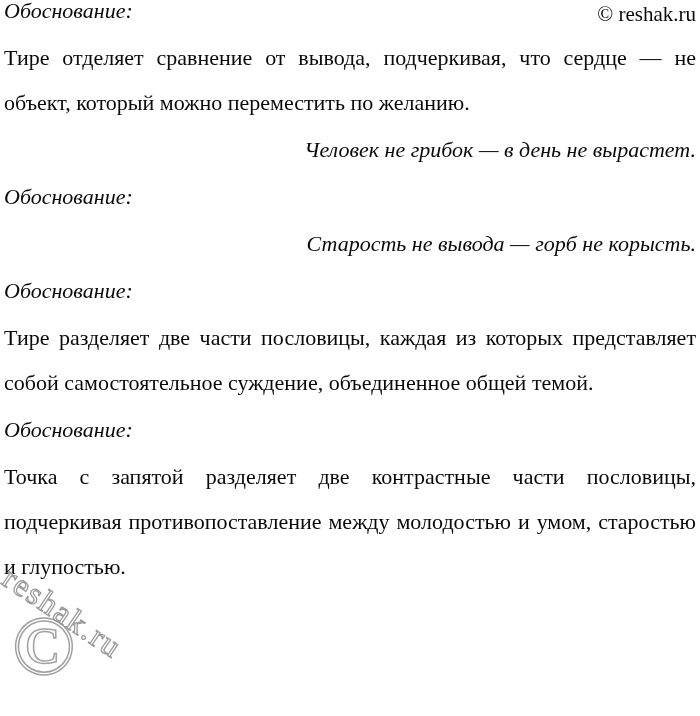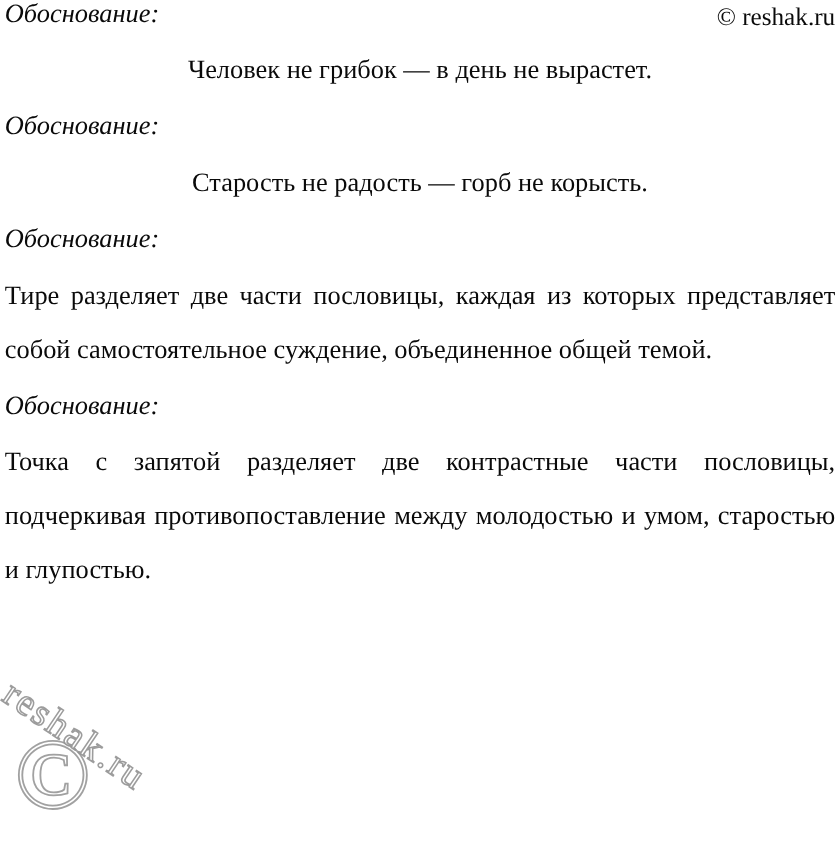--- a/index.html
+++ b/index.html
@@ -29,21 +29,22 @@
     color: #0a0a0a;
   }
   p.para-label {
     font-style: italic;
     text-align: left;
   }
   p.para-explanation {
     text-align: justify;
   }
   p.para-proverb {
-    text-align: center;
+    text-align: right;
+    font-style: italic;
   }
   .copyright-top {
     position: absolute;
     top: 1px;
     right: 4px;
     font-size: 21px;
     line-height: 26px;
     color: #0a0a0a;
     z-index: 2;
     white-space: nowrap;
@@ -77,23 +78,24 @@
     -webkit-text-stroke: 1.5px rgba(145, 145, 145, 0.85);
   }
 </style>
 </head>
 <body>
 
 <div class="copyright-top">© reshak.ru</div>
 
 <div class="content">
   <p class="para-label">Обоснование:</p>
+  <p class="para-explanation">Тире отделяет сравнение от вывода, подчеркивая, что сердце — не объект, который можно переместить по желанию.</p>
   <p class="para-proverb">Человек не грибок — в день не вырастет.</p>
   <p class="para-label">Обоснование:</p>
-  <p class="para-proverb">Старость не радость — горб не корысть.</p>
+  <p class="para-proverb">Старость не вывода — горб не корысть.</p>
   <p class="para-label">Обоснование:</p>
   <p class="para-explanation">Тире разделяет две части пословицы, каждая из которых представляет собой самостоятельное суждение, объединенное общей темой.</p>
   <p class="para-label">Обоснование:</p>
   <p class="para-explanation">Точка с запятой разделяет две контрастные части пословицы, подчеркивая противопоставление между молодостью и умом, старостью и глупостью.</p>
 </div>
 
 <div class="watermark-layer">
   <span class="wm-copyright">©</span>
   <span class="wm-diagonal">reshak.ru</span>
 </div>

